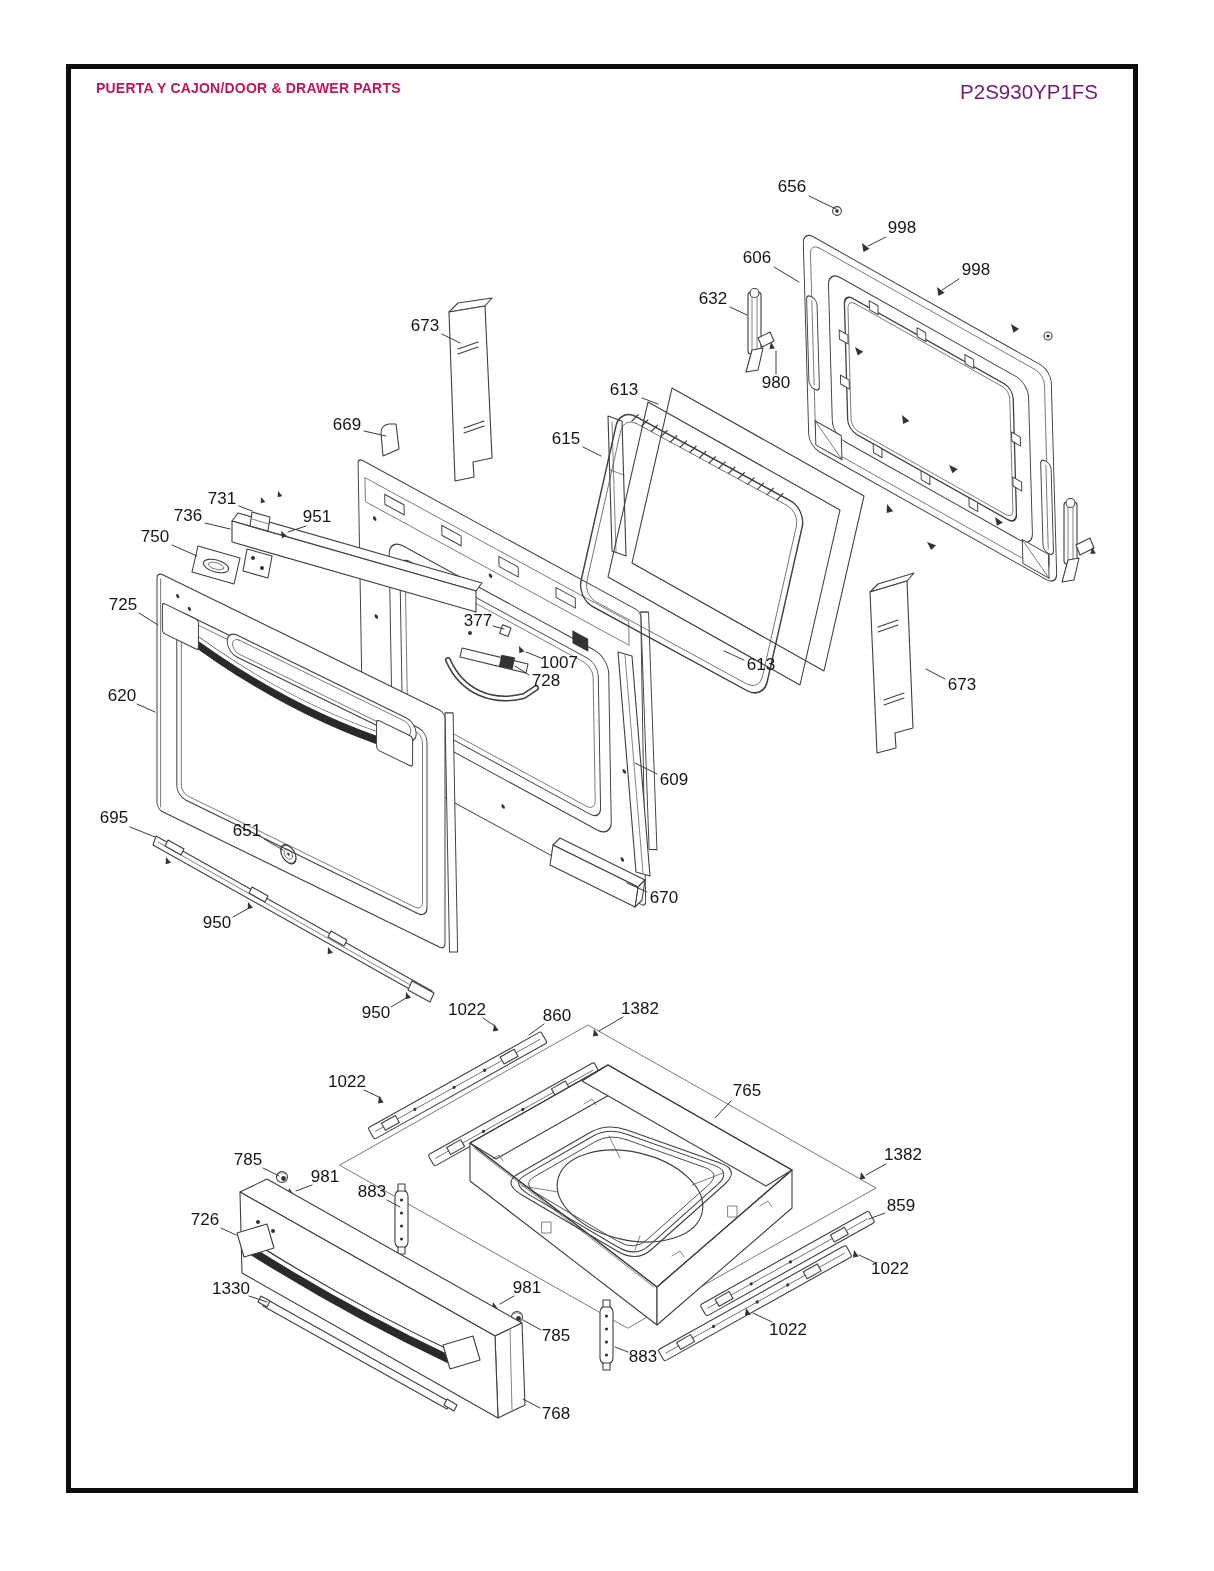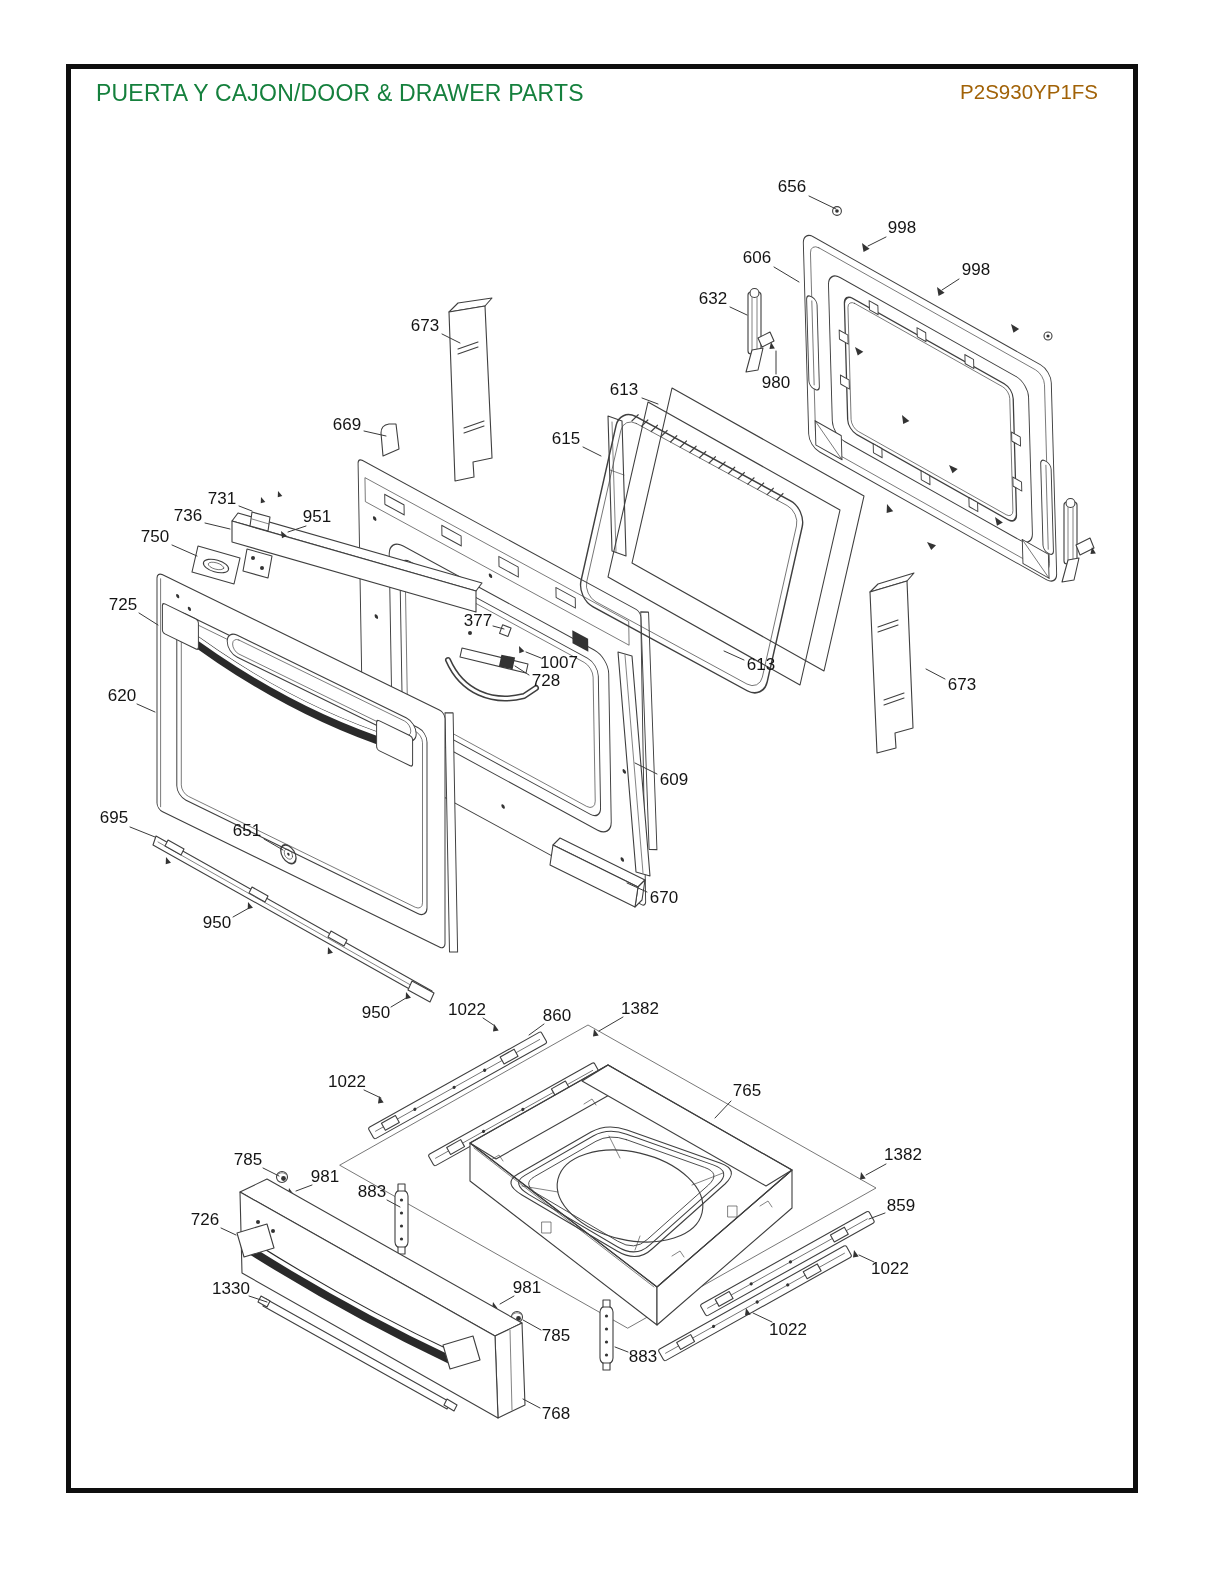--- a/index.html
+++ b/index.html
@@ -1,22 +1,22 @@
 <!DOCTYPE html>
 <html><head>
 <meta charset="utf-8">
 <style>
   html,body{margin:0;padding:0;background:#e8e8e8;}
   .page{position:relative;width:1214px;height:1571px;background:#ffffff;margin:0 auto;
         font-family:"Liberation Sans",sans-serif;overflow:hidden;}
   .border-frame{position:absolute;left:66px;top:64px;width:1062px;height:1419px;
         border:5px solid #0e0e0e;}
-  .hdr-title{position:absolute;left:96px;top:80px;font-size:23px;color:#15803d;
-        letter-spacing:0.2px;}
-  .hdr-model{position:absolute;right:116px;top:80px;font-size:20.5px;color:#a16207;}
+  .hdr-title{position:absolute;left:96px;top:80px;font-size:14px;color:#be185d;
+        letter-spacing:0.2px;font-weight:bold;}
+  .hdr-model{position:absolute;right:116px;top:80px;font-size:20.5px;color:#701a75;}
   svg{position:absolute;left:0;top:0;}
   svg *{vector-effect:none;}
   .ln, svg path, svg rect, svg line, svg circle, svg ellipse, svg polyline{
       stroke:#3f3f3f;fill:none;stroke-width:1.1;stroke-linejoin:round;stroke-linecap:round;}
   .w{fill:#ffffff;}
   .dk{fill:#333;stroke:none;}
   .thin{stroke-width:0.65;}
   .thick{stroke-width:1.5;}
   .band{stroke:#2a2a2a;stroke-width:13;fill:none;}
   .bandhi{stroke:#ffffff;stroke-width:4;fill:none;}

